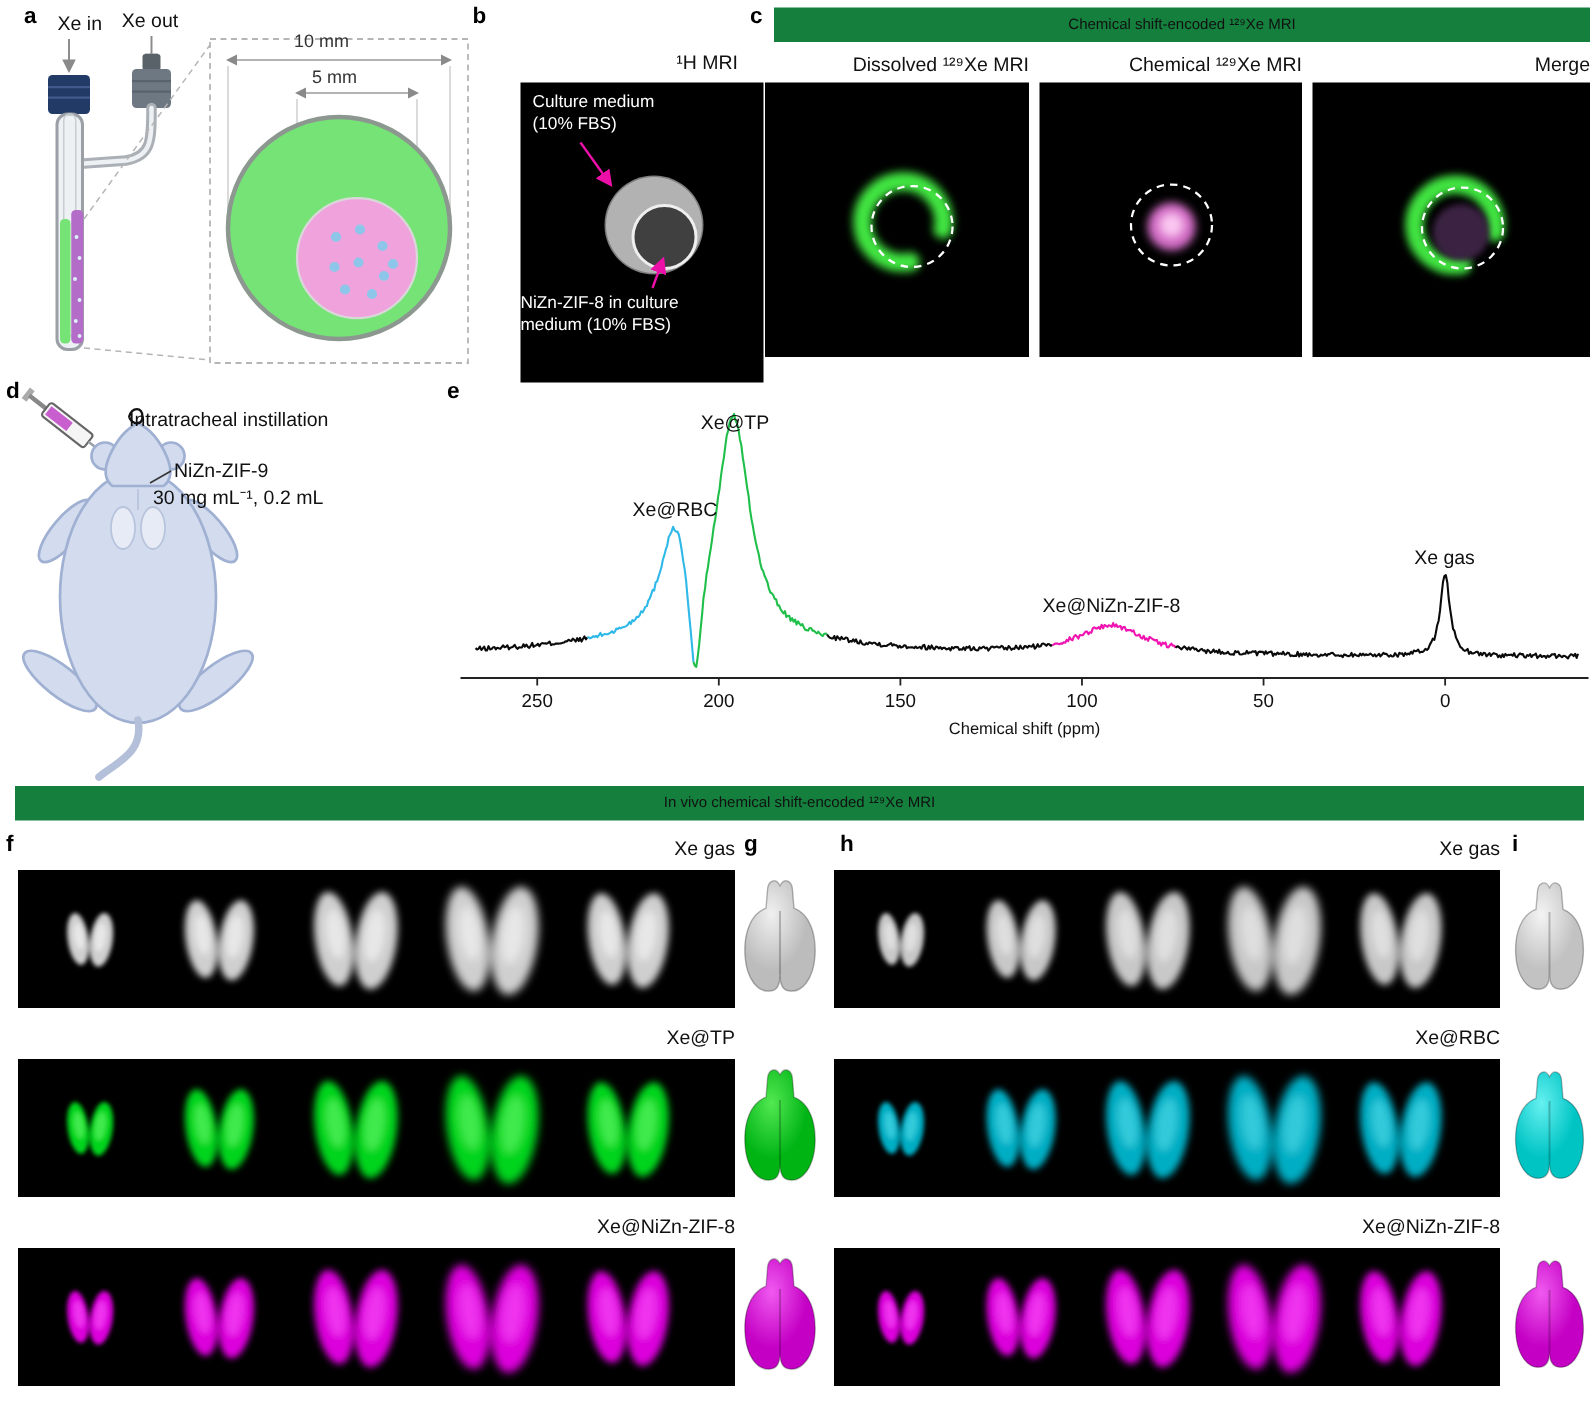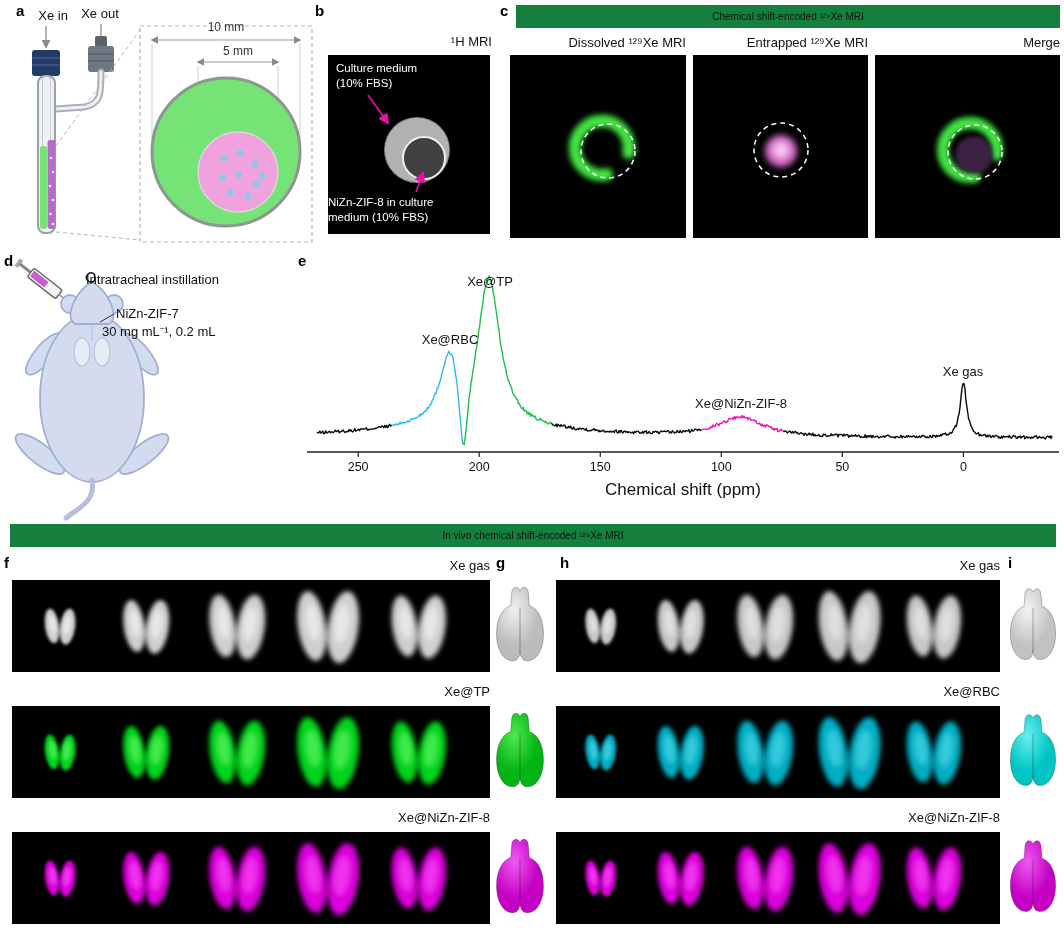--- a/index.html
+++ b/index.html
@@ -7,23 +7,23 @@
   #fig{position:relative;width:1064px;height:943px;background:#fff;overflow:hidden}
   .abs{position:absolute}
   .plabel{position:absolute;font-size:15px;font-weight:bold;color:#000}
   .ptitle{position:absolute;font-size:13px;color:#111;text-align:right}
   .grayhdr{position:absolute;background:#15803d;font-size:10px;color:#111;text-align:center;line-height:23px;height:23px}
   .blackbox{position:absolute;background:#000}
   .ann{position:absolute;color:#fff;font-size:11.5px;line-height:1.3;white-space:pre-line}
   .ann.center{text-align:left}
   .dashc{fill:none;stroke:#fff;stroke-width:1.5;stroke-dasharray:5 4}
   .peaklabel{position:absolute;font-size:13px;color:#111;text-align:center}
-  .dimtext{position:absolute;font-size:12px;color:#333;text-align:center}
+  .dimtext{position:absolute;font-size:12px;color:#333;text-align:left}
   .smalltext{position:absolute;font-size:13px;color:#111}
-  .axislabel{position:absolute;font-size:17px;color:#111;text-align:center}
+  .axislabel{position:absolute;font-size:11px;color:#111;text-align:center}
   .ring-outer{position:absolute;width:64px;height:64px;border-radius:50%;background:#b2b2b2;box-shadow:0 0 0 1px #7e7e7e}
   .ring-inner{position:absolute;width:44px;height:44px;border-radius:50%;background:#404040;border:2.5px solid #efefef}
   svg.strip{position:absolute;background:#000}
   svg.render{position:absolute}
   svg.overlay{position:absolute;left:0;top:0}
 </style>
 </head>
 <body>
 
 <div id="fig">
@@ -93,41 +93,41 @@
         <circle cx="238" cy="196" r="3.4"></circle>
         <circle cx="252" cy="176" r="3.4"></circle>
     </g>
   </svg>
   <div class="smalltext" style="left:22px;top:8px;width:46px;text-align:right">Xe in</div>
   <div class="smalltext" style="left:74px;top:6px;width:52px;text-align:center">Xe out</div>
   <div class="dimtext" style="left:196px;top:20px;width:60px">10 mm</div>
   <div class="dimtext" style="left:208px;top:44px;width:60px">5 mm</div>
 
   <div class="ptitle" style="left:330px;top:34px;width:162px">¹H MRI</div>
-  <div class="blackbox" style="left:328px;top:55px;width:162px;height:179px">
+  <div class="blackbox" style="left:347px;top:55px;width:162px;height:200px">
     <div class="ring-outer" style="left:57px;top:63px"></div>
     <div class="ring-inner" style="left:74px;top:81px"></div>
     <svg class="overlay" width="162" height="183">
       <defs>
         <marker id="arrM" viewBox="0 0 8 8" refX="6.5" refY="4" markerWidth="7" markerHeight="7" orient="auto">
           <path d="M0,0 L8,4 L0,8 Z" fill="#ec0fa8"></path>
         </marker>
       </defs>
       <line x1="40" y1="40" x2="60" y2="68" stroke-width="1.6" marker-end="url(#arrM)" stroke="#ec0fa8"></line>
       <line x1="88" y1="137" x2="95" y2="118" stroke-width="1.6" marker-end="url(#arrM)" stroke="#ec0fa8"></line>
     </svg>
     <div class="ann" style="left:8px;top:6px">Culture medium
 (10% FBS)</div>
     <div class="ann center" style="left:0;top:140px;width:162px">NiZn-ZIF-8 in culture
 medium (10% FBS)</div>
   </div>
 
   <div class="grayhdr" style="left:516px;top:5px;width:544px">Chemical shift-encoded ¹²⁹Xe MRI</div>
   <div class="ptitle" style="left:510px;top:35px;width:176px">Dissolved ¹²⁹Xe MRI</div>
-  <div class="ptitle" style="left:693px;top:35px;width:175px">Entrapped ¹²⁹Xe MRI</div>
+  <div class="ptitle" style="left:693px;top:35px;width:175px">Chemical ¹²⁹Xe MRI</div>
   <div class="ptitle" style="left:875px;top:35px;width:185px">Merge</div>
 
   <div class="blackbox" style="left:510px;top:55px;width:176px;height:183px">
     <svg width="176" height="183">
       <defs>
           <filter id="bl1" x="-60%" y="-60%" width="220%" height="220%">
             <feGaussianBlur stdDeviation="2"></feGaussianBlur>
           </filter>
         </defs>
       <path d="M96.7,119.6 A27,27 0 1 1 118.6,97.7" fill="none" stroke-width="17" stroke-linecap="round" opacity="0.35" filter="url(#bl1)" stroke="#3fe23f"></path>
@@ -186,21 +186,21 @@
     <path d="M84,224 C88,246 70,252 58,262" fill="none" stroke="#b4c0da" stroke-width="5" stroke-linecap="round"></path>
     <g stroke="#b8c4dc" stroke-width="1.2" fill="#e6ebf5">
       <line x1="84" y1="70" x2="84" y2="84" fill="none"></line>
       <ellipse cx="74" cy="96" rx="8" ry="14"></ellipse>
         <ellipse cx="94" cy="96" rx="8" ry="14"></ellipse>
     </g>
     <path d="M78,22 c2,-7 9,-7 9,0 c0,5 -6,6 -9,0" fill="none" stroke="#111" stroke-width="1.6"></path>
     <line x1="106" y1="58" x2="92" y2="66" stroke="#333" stroke-width="1"></line>
   </svg>
   <div class="smalltext" style="left:86px;top:272px">Intratracheal instillation</div>
-  <div class="smalltext" style="left:116px;top:306px">NiZn-ZIF-7</div>
+  <div class="smalltext" style="left:116px;top:306px">NiZn-ZIF-9</div>
   <div class="smalltext" style="left:102px;top:322px">30 mg mL⁻¹, 0.2 mL</div>
 
   <div class="abs" style="left:305px;top:262px;width:756px;height:252px">
     <svg id="spectrum" width="756" height="212">
         <polyline points="12.0,170.1 13.0,170.9 13.9,170.7 14.9,169.0 15.9,171.3 16.8,170.3 17.8,169.1 18.8,171.7 19.7,171.6 20.7,168.8 21.7,170.9 22.7,170.7 23.6,169.6 24.6,169.3 25.6,170.9 26.5,169.8 27.5,170.2 28.5,170.6 29.4,169.5 30.4,168.2 31.4,169.5 32.3,169.2 33.3,168.2 34.3,170.9 35.2,169.8 36.2,169.5 37.2,169.0 38.1,167.9 39.1,169.7 40.1,170.6 41.1,169.5 42.0,169.7 43.0,169.6 44.0,167.5 44.9,169.1 45.9,167.8 46.9,169.3 47.8,169.9 48.8,168.6 49.8,166.6 50.7,169.2 51.7,168.5 52.7,168.1 53.6,167.2 54.6,168.7 55.6,167.2 56.5,166.7 57.5,167.0 58.5,166.9 59.5,167.1 60.4,166.6 61.4,165.7 62.4,168.1 63.3,167.5 64.3,167.7 65.3,167.1 66.2,167.1 67.2,167.1 68.2,167.0 69.1,166.9 70.1,166.5 71.1,166.3 72.0,165.6 73.0,165.6 74.0,164.5 74.9,165.0 75.9,165.3 76.9,163.8 77.9,164.6 78.8,165.7 79.8,163.4 80.8,165.3 81.7,163.3 82.7,165.7 83.7,163.8 84.6,162.3 85.6,164.2 86.6,162.9" fill="none" stroke="#0b0b0b" stroke-width="1.4" stroke-linejoin="round"></polyline>
         <polyline points="86.6,162.9 87.5,162.9 88.5,163.5 89.5,163.0 90.4,162.1 91.4,162.7 92.4,161.9 93.3,162.8 94.3,161.4 95.3,159.9 96.3,162.1 97.2,161.1 98.2,160.7 99.2,160.8 100.1,160.8 101.1,160.3 102.1,159.7 103.0,158.8 104.0,160.0 105.0,159.0 105.9,157.0 106.9,157.4 107.9,156.4 108.8,156.9 109.8,156.3 110.8,156.0 111.7,155.8 112.7,155.2 113.7,154.3 114.7,152.6 115.6,153.9 116.6,151.4 117.6,152.1 118.5,151.1 119.5,149.2 120.5,149.4 121.4,148.3 122.4,145.5 123.4,146.2 124.3,144.6 125.3,142.4 126.3,142.0 127.2,138.4 128.2,136.9 129.2,134.1 130.1,131.3 131.1,131.7 132.1,126.3 133.1,125.6 134.0,122.4 135.0,119.3 136.0,116.0 136.9,111.2 137.9,108.1 138.9,104.2 139.8,101.8 140.8,96.0 141.8,94.3 142.7,92.4 143.7,89.2 144.7,91.4 145.6,92.4 146.6,92.3 147.6,94.5 148.5,99.0 149.5,105.0 150.5,112.1 151.5,117.9 152.4,125.3 153.4,136.6 154.4,147.6 155.3,156.8 156.3,167.9 157.3,179.2" fill="none" stroke="#2fb9e8" stroke-width="1.4" stroke-linejoin="round"></polyline>
         <polyline points="157.3,179.2 158.2,181.7 159.2,182.6 160.2,175.5 161.1,167.8 162.1,157.1 163.1,147.2 164.0,136.5 165.0,130.6 166.0,121.0 166.9,116.5 167.9,109.1 168.9,103.3 169.9,96.4 170.8,89.2 171.8,84.3 172.8,77.2 173.7,69.4 174.7,63.8 175.7,54.9 176.6,48.6 177.6,43.0 178.6,34.9 179.5,28.2 180.5,25.1 181.5,19.2 182.4,17.3 183.4,15.9 184.4,13.9 185.3,18.2 186.3,20.2 187.3,24.2 188.3,31.1 189.2,34.7 190.2,43.0 191.2,49.2 192.1,55.7 193.1,63.2 194.1,68.9 195.0,77.8 196.0,84.1 197.0,89.2 197.9,94.7 198.9,99.7 199.9,104.0 200.8,107.3 201.8,113.1 202.8,117.2 203.7,118.5 204.7,121.8 205.7,123.9 206.7,126.5 207.6,130.4 208.6,133.0 209.6,133.6 210.5,134.7 211.5,137.2 212.5,137.7 213.4,141.6 214.4,141.5 215.4,144.2 216.3,145.6 217.3,147.0 218.3,145.4 219.2,149.3 220.2,148.5 221.2,148.6 222.1,151.9 223.1,150.1 224.1,152.5 225.1,151.0 226.0,154.4 227.0,152.3 228.0,153.8 228.9,154.9 229.9,154.0 230.9,156.3 231.8,157.9 232.8,158.1 233.8,158.4 234.7,156.7 235.7,156.7 236.7,158.4 237.6,158.4 238.6,159.5 239.6,160.3 240.5,159.1 241.5,160.4 242.5,161.4 243.5,162.0 244.4,160.6 245.4,160.3 246.4,161.0" fill="none" stroke="#1fbf4a" stroke-width="1.4" stroke-linejoin="round"></polyline>
         <polyline points="246.4,161.0 247.3,162.3 248.3,163.2 249.3,163.6 250.2,163.7 251.2,162.0 252.2,164.7 253.1,162.2 254.1,163.3 255.1,164.5 256.0,162.6 257.0,164.0 258.0,163.9 258.9,163.0 259.9,163.3 260.9,166.1 261.9,165.3 262.8,165.8 263.8,164.3 264.8,165.7 265.7,164.2 266.7,166.8 267.7,167.0 268.6,164.9 269.6,167.0 270.6,167.7 271.5,167.8 272.5,166.8 273.5,167.5 274.4,166.2 275.4,166.5 276.4,167.1 277.3,166.5 278.3,166.5 279.3,167.5 280.3,168.1 281.2,166.6 282.2,169.0 283.2,168.9 284.1,168.6 285.1,168.7 286.1,168.6 287.0,167.9 288.0,167.5 289.0,166.7 289.9,168.4 290.9,167.6 291.9,168.2 292.8,168.2 293.8,169.8 294.8,168.5 295.7,169.7 296.7,169.4 297.7,168.2 298.7,168.4 299.6,170.1 300.6,169.5 301.6,169.7 302.5,169.5 303.5,169.6 304.5,170.1 305.4,169.0 306.4,170.1 307.4,169.7 308.3,169.2 309.3,170.5 310.3,168.3 311.2,167.9 312.2,170.9 313.2,171.0 314.1,168.6 315.1,170.5 316.1,168.3 317.1,170.2 318.0,170.9 319.0,169.1 320.0,169.3 320.9,170.3 321.9,169.4 322.9,170.7 323.8,169.9 324.8,169.9 325.8,170.9 326.7,170.7 327.7,170.1 328.7,171.6 329.6,169.4 330.6,170.3 331.6,169.3 332.5,169.4 333.5,169.4 334.5,171.2 335.5,170.8 336.4,171.1 337.4,169.6 338.4,171.4 339.3,169.3 340.3,169.8 341.3,168.8 342.2,171.5 343.2,170.9 344.2,169.4 345.1,171.2 346.1,171.6 347.1,171.5 348.0,169.5 349.0,170.3 350.0,169.5 350.9,169.1 351.9,170.3 352.9,169.7 353.9,171.7 354.8,170.6 355.8,169.2 356.8,169.1 357.7,169.7 358.7,169.3 359.7,169.0 360.6,169.6 361.6,169.6 362.6,168.6 363.5,169.0 364.5,170.8 365.5,169.9 366.4,171.1 367.4,168.7 368.4,169.8 369.3,171.2 370.3,170.3 371.3,170.6 372.3,168.4 373.2,170.0 374.2,170.7 375.2,168.4 376.1,170.2 377.1,170.5 378.1,168.7 379.0,168.9 380.0,169.8 381.0,168.5 381.9,168.8 382.9,169.1 383.9,167.6 384.8,170.5 385.8,169.5 386.8,167.4 387.7,169.2 388.7,168.9 389.7,167.2 390.7,167.1 391.6,167.6 392.6,168.5 393.6,167.3 394.5,167.5 395.5,168.5 396.5,168.0" fill="none" stroke="#0b0b0b" stroke-width="1.4" stroke-linejoin="round"></polyline>
         <polyline points="396.5,168.0 397.4,167.8 398.4,167.1 399.4,167.1 400.3,167.1 401.3,167.5 402.3,166.9 403.2,167.1 404.2,166.2 405.2,166.5 406.1,164.6 407.1,165.5 408.1,162.8 409.1,164.4 410.0,164.8 411.0,162.3 412.0,161.4 412.9,162.3 413.9,163.7 414.9,161.3 415.8,161.5 416.8,161.5 417.8,160.3 418.7,159.0 419.7,159.1 420.7,160.8 421.6,159.5 422.6,159.8 423.6,156.8 424.5,156.2 425.5,156.9 426.5,156.9 427.5,156.0 428.4,157.3 429.4,154.5 430.4,156.9 431.3,154.7 432.3,155.2 433.3,155.9 434.2,154.8 435.2,155.1 436.2,155.9 437.1,153.4 438.1,155.7 439.1,154.2 440.0,156.0 441.0,155.6 442.0,155.3 442.9,157.7 443.9,156.0 444.9,156.1 445.9,158.5 446.8,158.0 447.8,158.1 448.8,158.0 449.7,159.0 450.7,158.3 451.7,161.0 452.6,161.7 453.6,161.6 454.6,161.0 455.5,163.1 456.5,163.7 457.5,161.9 458.4,164.4 459.4,163.6 460.4,165.2 461.3,162.7 462.3,163.2 463.3,164.0 464.3,164.5 465.2,165.0 466.2,164.6 467.2,167.3 468.1,166.2 469.1,168.4 470.1,166.4 471.0,167.2 472.0,166.3 473.0,169.5 473.9,169.6 474.9,168.2 475.9,167.1 476.8,168.4 477.8,168.4 478.8,169.9" fill="none" stroke="#f013b0" stroke-width="1.4" stroke-linejoin="round"></polyline>
         <polyline points="478.8,169.9 479.7,168.9 480.7,169.1 481.7,170.1 482.7,170.9 483.6,169.8 484.6,168.9 485.6,170.0 486.5,171.1 487.5,169.6 488.5,171.1 489.4,169.9 490.4,169.5 491.4,171.0 492.3,170.4 493.3,171.8 494.3,172.1 495.2,171.1 496.2,170.6 497.2,171.8 498.1,171.5 499.1,173.4 500.1,171.2 501.1,172.0 502.0,173.3 503.0,172.6 504.0,171.0 504.9,172.7 505.9,171.9 506.9,173.3 507.8,171.1 508.8,173.9 509.8,172.5 510.7,173.8 511.7,173.6 512.7,173.5 513.6,172.5 514.6,174.0 515.6,174.3 516.5,174.1 517.5,174.5 518.5,172.0 519.5,172.8 520.4,172.2 521.4,174.2 522.4,174.3 523.3,174.2 524.3,173.7 525.3,173.8 526.2,171.9 527.2,173.6 528.2,172.9 529.1,173.0 530.1,172.2 531.1,172.6 532.0,172.1 533.0,174.9 534.0,172.6 534.9,172.4 535.9,172.6 536.9,172.5 537.9,174.2 538.8,172.2 539.8,173.7 540.8,172.9 541.7,172.6 542.7,172.4 543.7,175.3 544.6,173.7 545.6,174.5 546.6,173.0 547.5,174.0 548.5,173.6 549.5,174.1 550.4,172.5 551.4,174.4 552.4,174.2 553.3,173.1 554.3,173.4 555.3,175.4 556.3,174.9 557.2,175.4 558.2,175.1 559.2,175.3 560.1,172.6 561.1,175.7 562.1,173.7 563.0,175.2 564.0,173.6 565.0,174.7 565.9,173.4 566.9,175.6 567.9,173.5 568.8,174.8 569.8,175.2 570.8,174.4 571.7,174.5 572.7,174.3 573.7,175.8 574.7,175.5 575.6,174.4 576.6,175.0 577.6,174.7 578.5,173.9 579.5,175.2 580.5,174.0 581.4,174.1 582.4,173.3 583.4,173.2 584.3,174.1 585.3,175.1 586.3,175.0 587.2,174.9 588.2,175.3 589.2,175.0 590.1,176.1 591.1,174.3 592.1,174.7 593.1,175.2 594.0,175.5 595.0,175.1 596.0,173.3 596.9,175.8 597.9,174.2 598.9,174.7 599.8,175.2 600.8,175.4 601.8,173.7 602.7,174.9 603.7,173.8 604.7,174.9 605.6,174.2 606.6,174.7 607.6,174.5 608.5,173.7 609.5,174.5 610.5,175.4 611.5,174.3 612.4,175.6 613.4,174.8 614.4,173.9 615.3,175.6 616.3,174.5 617.3,173.3 618.2,173.9 619.2,173.8 620.2,175.0 621.1,175.7 622.1,174.8 623.1,175.7 624.0,175.5 625.0,173.4 626.0,174.8 626.9,175.8 627.9,173.2 628.9,173.8 629.9,173.6 630.8,175.3 631.8,173.3 632.8,174.4 633.7,173.7 634.7,174.2 635.7,172.5 636.6,173.8 637.6,171.7 638.6,172.1 639.5,171.9 640.5,171.1 641.5,173.1 642.4,172.5 643.4,172.7 644.4,171.8 645.3,170.5 646.3,171.3 647.3,170.3 648.3,167.6 649.2,166.1 650.2,163.8 651.2,164.6 652.1,160.5 653.1,155.0 654.1,151.8 655.0,145.1 656.0,135.1 657.0,126.0 657.9,122.1 658.9,121.4 659.9,126.5 660.8,137.0 661.8,144.4 662.8,151.0 663.7,157.3 664.7,158.8 665.7,163.1 666.7,165.2 667.6,167.1 668.6,169.4 669.6,170.0 670.5,171.3 671.5,171.9 672.5,171.5 673.4,170.6 674.4,173.9 675.4,172.5 676.3,173.7 677.3,173.6 678.3,173.1 679.2,172.5 680.2,172.6 681.2,174.9 682.1,173.3 683.1,174.8 684.1,173.2 685.1,173.5 686.0,175.6 687.0,174.5 688.0,173.4 688.9,175.3 689.9,174.1 690.9,173.4 691.8,173.8 692.8,174.2 693.8,176.1 694.7,174.9 695.7,176.3 696.7,174.2 697.6,176.0 698.6,173.9 699.6,175.0 700.5,174.6 701.5,174.7 702.5,174.4 703.5,175.2 704.4,173.4 705.4,175.8 706.4,176.2 707.3,174.7 708.3,173.6 709.3,174.3 710.2,174.0 711.2,176.1 712.2,176.4 713.1,174.7 714.1,175.3 715.1,174.1 716.0,176.0 717.0,174.7 718.0,174.5 718.9,173.7 719.9,176.7 720.9,175.6 721.9,174.6 722.8,176.0 723.8,175.4 724.8,175.3 725.7,176.6 726.7,175.0 727.7,176.0 728.6,175.3 729.6,174.2 730.6,174.3 731.5,173.9 732.5,176.6 733.5,175.7 734.4,174.5 735.4,175.4 736.4,176.1 737.3,175.2 738.3,175.3 739.3,176.1 740.3,177.0 741.2,175.4 742.2,174.2 743.2,174.5 744.1,175.4 745.1,173.9 746.1,176.6 747.0,173.8" fill="none" stroke="#0b0b0b" stroke-width="1.4" stroke-linejoin="round"></polyline>

